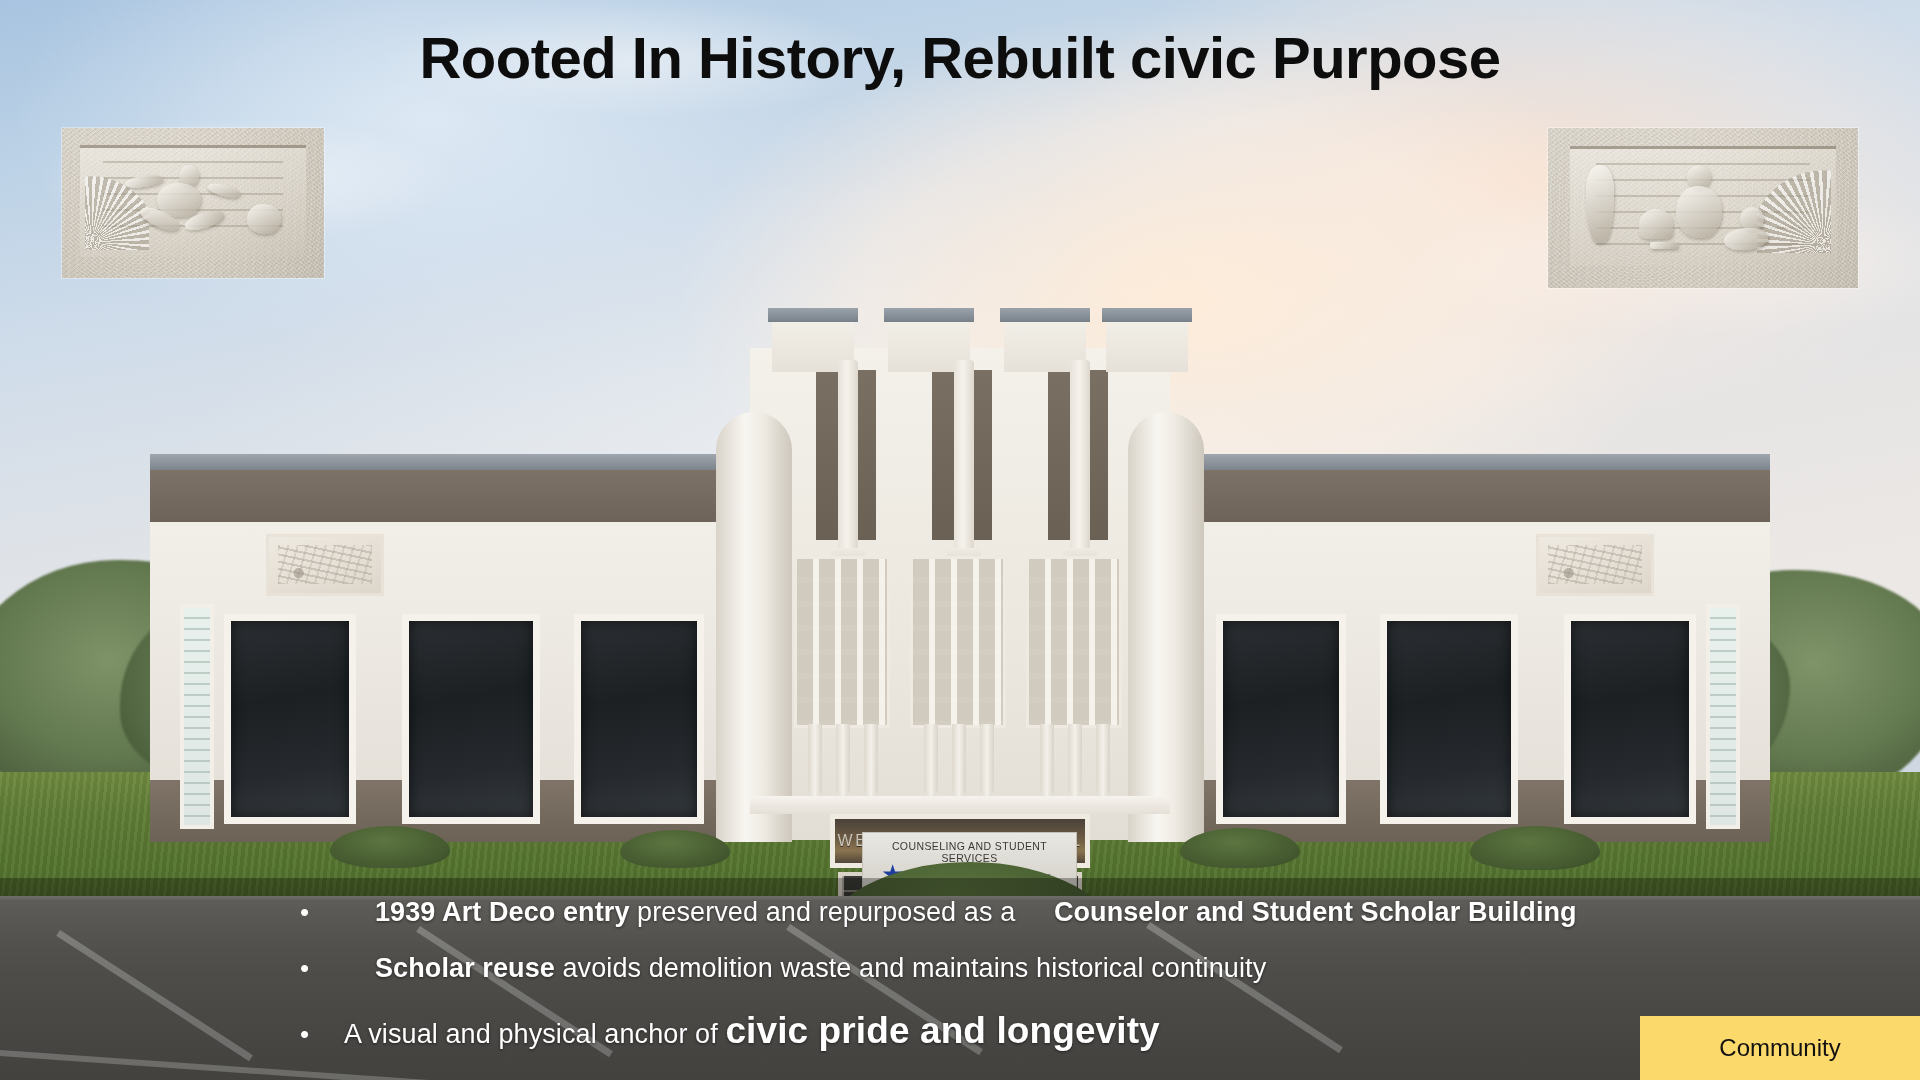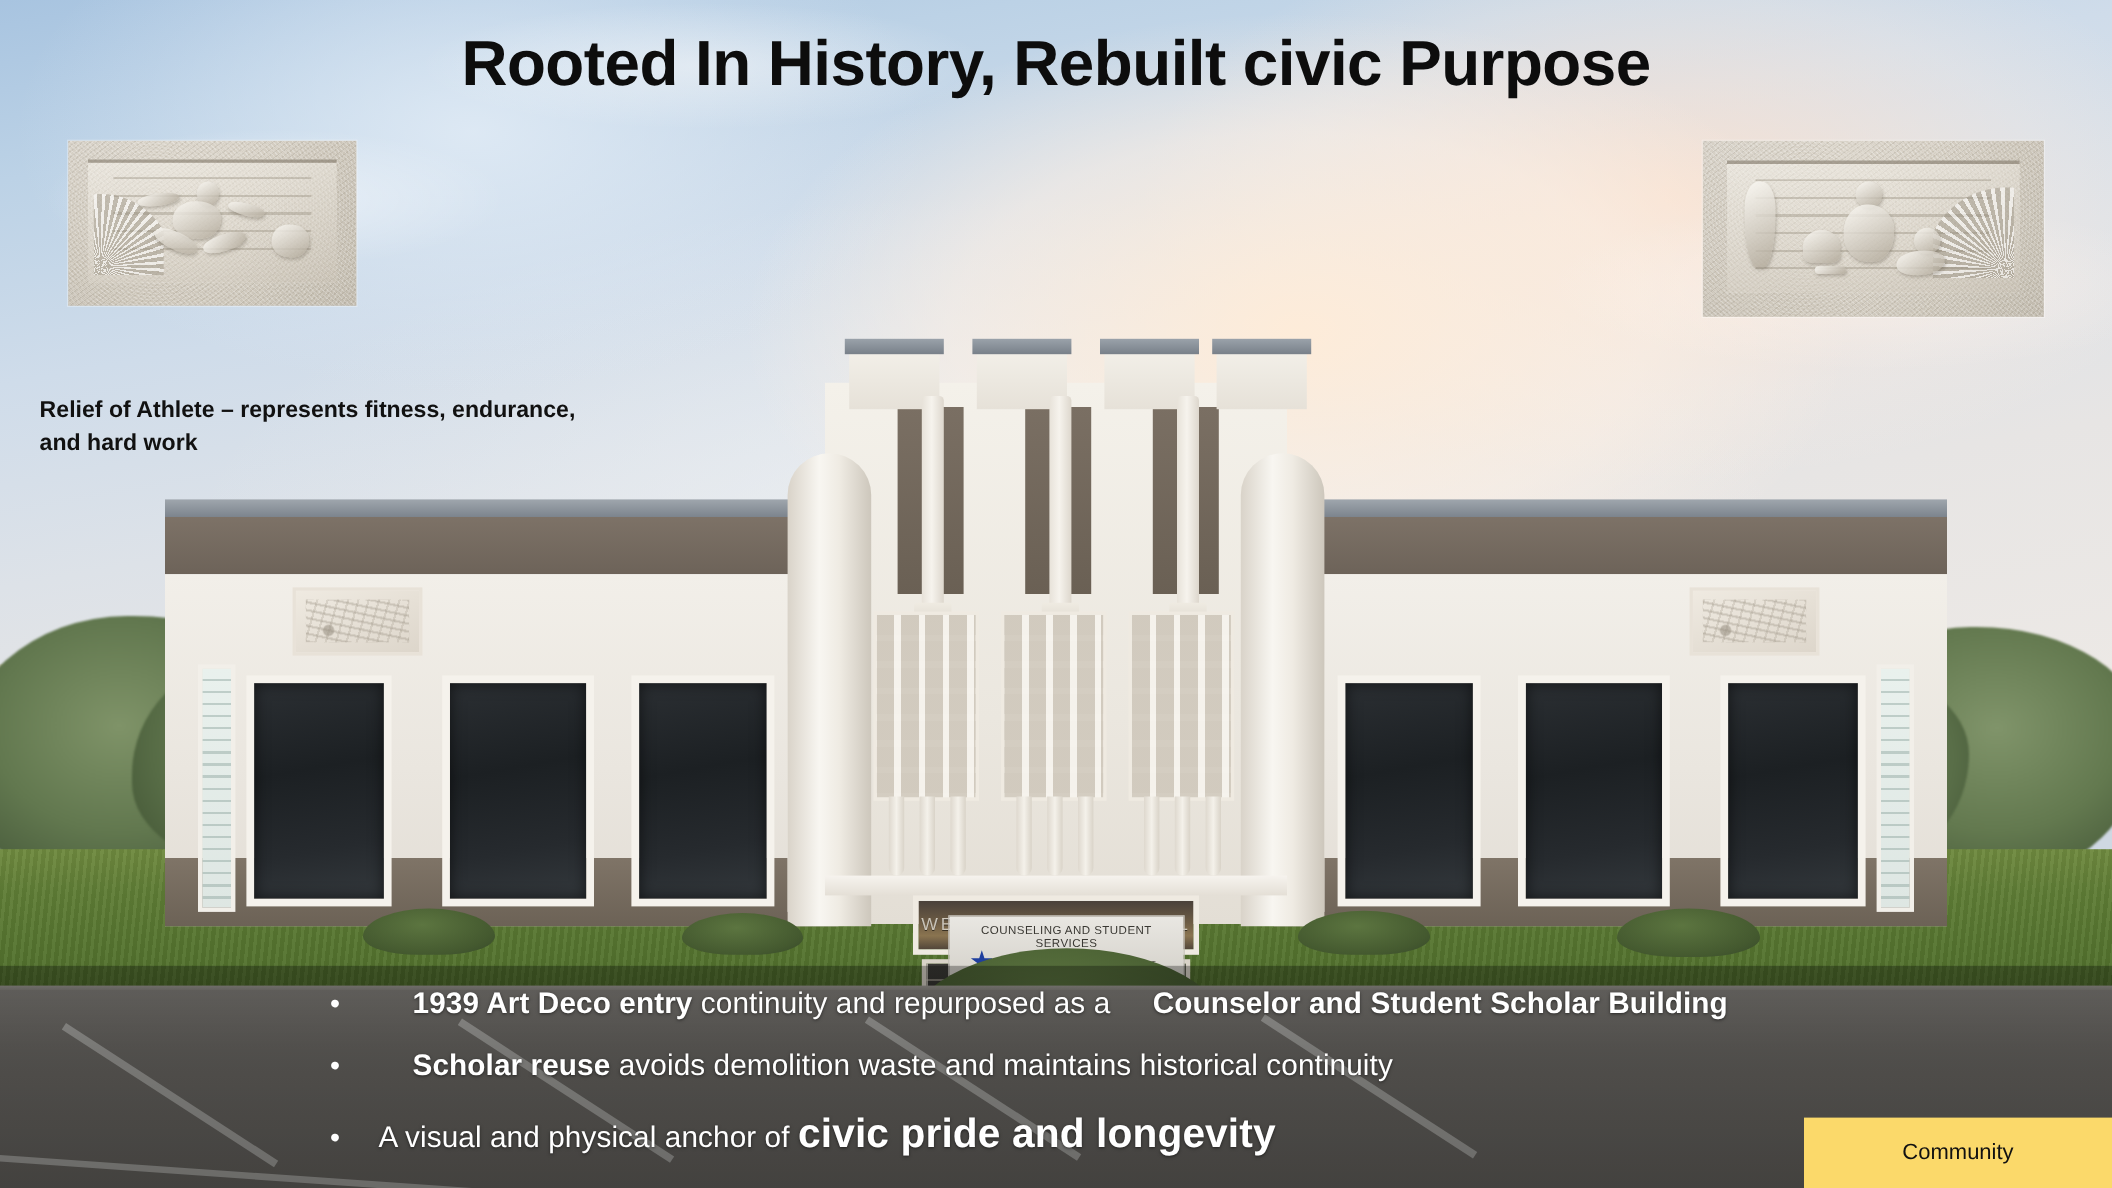--- a/index.html
+++ b/index.html
@@ -264,21 +264,21 @@
   .dot{ width:44px; flex:0 0 44px; font-size:26px; line-height:1; color:#fff; }
   .btext{ font-size:27px; line-height:1.2; letter-spacing:.1px;
     text-shadow:0 1px 3px rgba(0,0,0,.55); }
   .btext b{ font-weight:bold;margin-left:31px; }
   .big{ font-size:37px; font-weight:bold; }
 
   
   .badge{
     position:absolute; right:0; bottom:0; width:280px; height:64px;
     background:#fbd96a; display:flex; align-items:center; justify-content:center;
-    font-size:20px; color:#111;
+    font-size:24px; color:#111;
   }
 </style>
 </head>
 <body>
 
 <div id="slide">
 
   <div class="photo">
 
     <div class="sky"></div>
@@ -409,21 +409,20 @@
         <div class="fig" style="left:44%; top:16%; width:20px; height:22px; border-radius:50%;"></div>
         <div class="fig" style="left:34%; top:32%; width:44px; height:34px;"></div>
         <div class="fig" style="left:26%; top:58%; width:42px; height:16px; transform:rotate(24deg);"></div>
         <div class="fig" style="left:46%; top:60%; width:40px; height:15px; transform:rotate(-18deg);"></div>
         <div class="fig" style="left:20%; top:26%; width:38px; height:11px; transform:rotate(-8deg);"></div>
         <div class="fig" style="left:56%; top:34%; width:34px; height:11px; transform:rotate(14deg);"></div>
         <div class="fig" style="left:74%; top:52%; width:34px; height:30px;"></div>
       </div>
     </div>
   </div>
-  <div class="caption cap-left">Relief of Athlete – represents fitness, endurance, and hard work</div>
 
   <div class="callout" style="right:62px; top:128px; width:310px; height:160px;">
     <div class="callout-img">
       <div class="relief-inner">
         <div class="hlines"></div>
         <div class="ray-fan" style="right:2%; top:16%; width:74px; height:86px; transform:scaleX(-1);"></div>
         <div class="fig" style="left:6%; top:14%; width:28px; height:78px; border-radius:46% 46% 40% 40%/30% 30% 60% 60%;"></div>
         <div class="fig" style="left:44%; top:14%; width:24px; height:24px; border-radius:50%;"></div>
         <div class="fig" style="left:40%; top:32%; width:46px; height:52px;"></div>
         <div class="fig" style="left:26%; top:52%; width:34px; height:30px; border-radius:50% 50% 24% 24%;"></div>
@@ -432,21 +431,21 @@
         <div class="fig" style="left:58%; top:68%; width:44px; height:22px; transform:rotate(-6deg);"></div>
       </div>
     </div>
   </div>
 
   <div class="bullets">
 
     <div class="bullet">
       <div class="dot">•</div>
       <div class="btext">
-        <b>1939 Art Deco entry</b><span> continuity and repurposed as a </span><b>Counselor and Student Scholar Building</b>
+        <b>1939 Art Deco entry</b><span> preserved and repurposed as a </span><b>Counselor and Student Scholar Building</b>
       </div>
     </div>
 
     <div class="bullet">
       <div class="dot">•</div>
       <div class="btext">
         <b>Scholar reuse</b><span> avoids demolition waste and maintains historical continuity</span>
       </div>
     </div>
 

